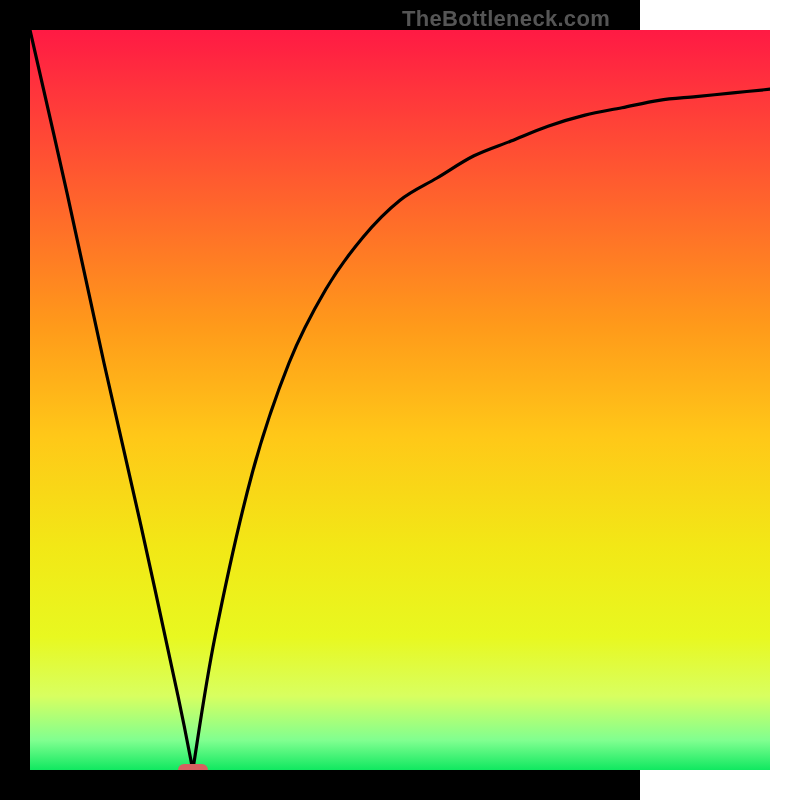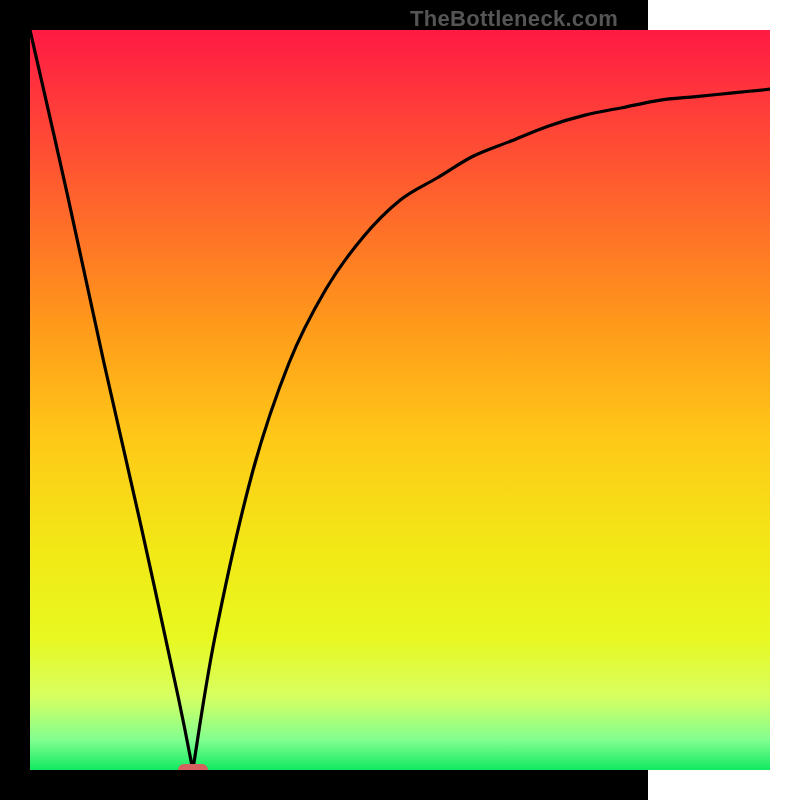--- a/index.html
+++ b/index.html
@@ -8,21 +8,20 @@
     width: 800px;
     height: 800px;
     overflow: hidden;
     font-family: Arial, Helvetica, sans-serif;
   }
   .frame {
     width: 640px;
     height: 800px;
     background: #000;
     position: relative;
-    padding-left: 8px;
   }
   .plot {
     position: absolute;
     left: 30px;
     top: 30px;
     width: 740px;
     height: 740px;
     overflow: hidden;
   }
   .watermark {

